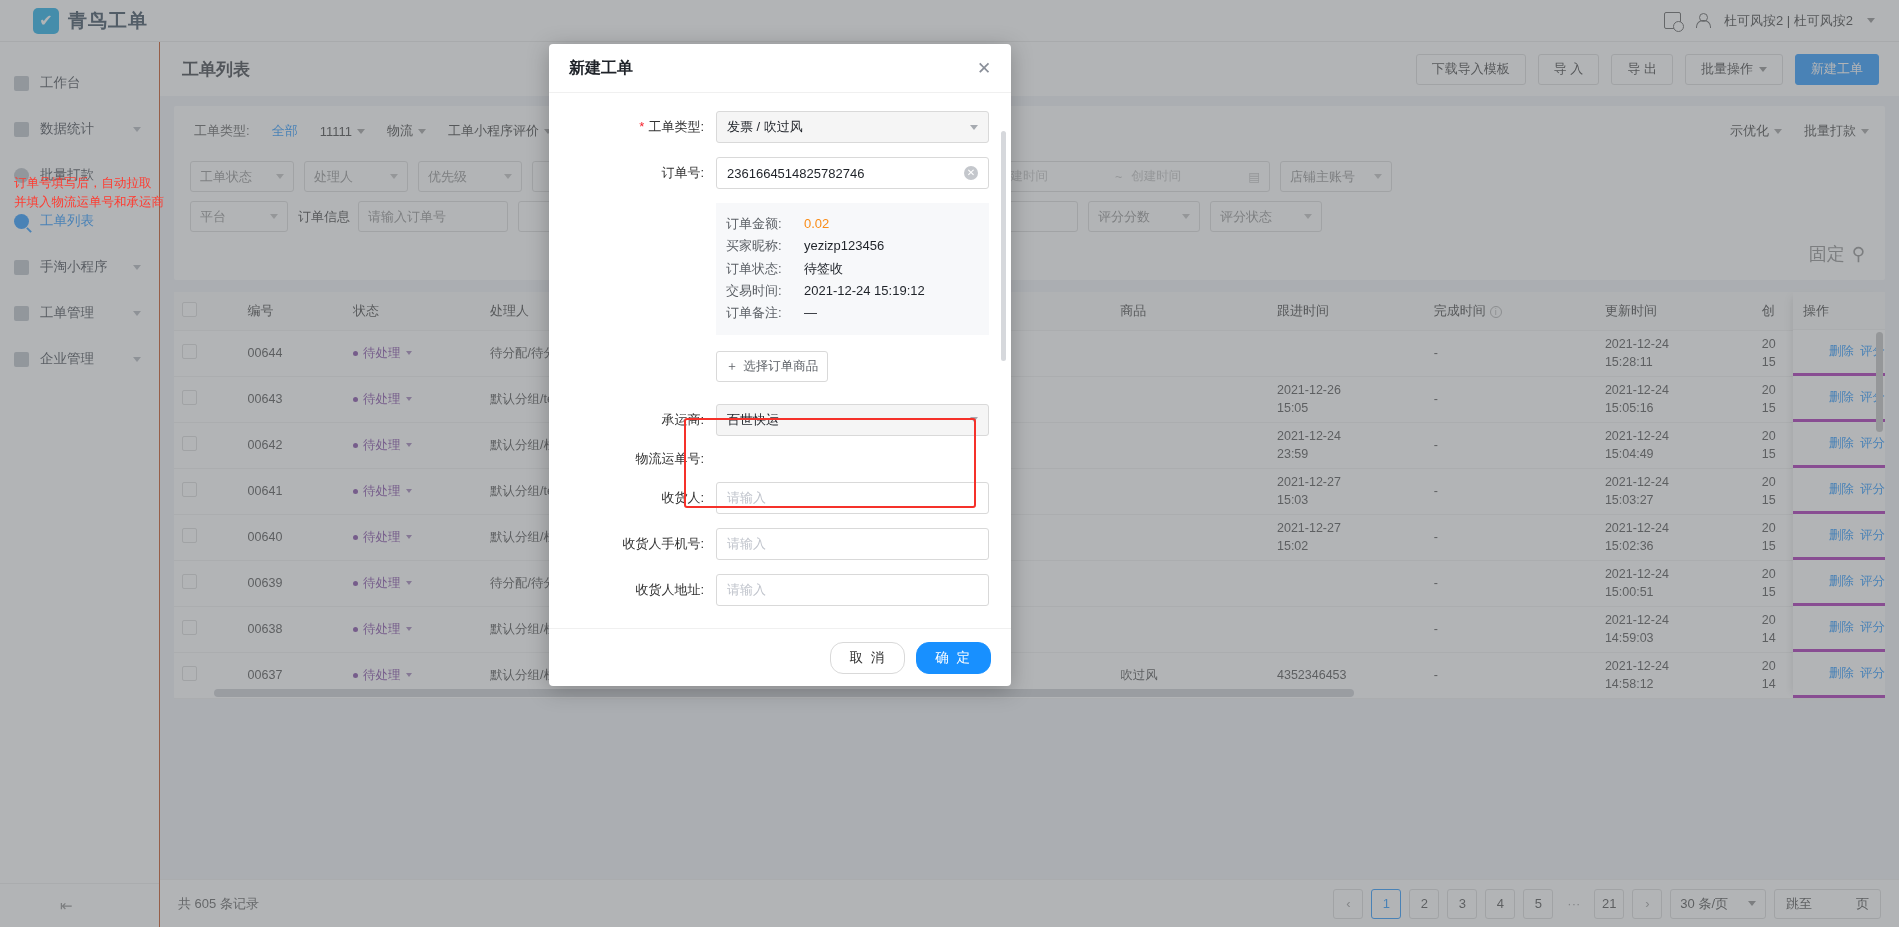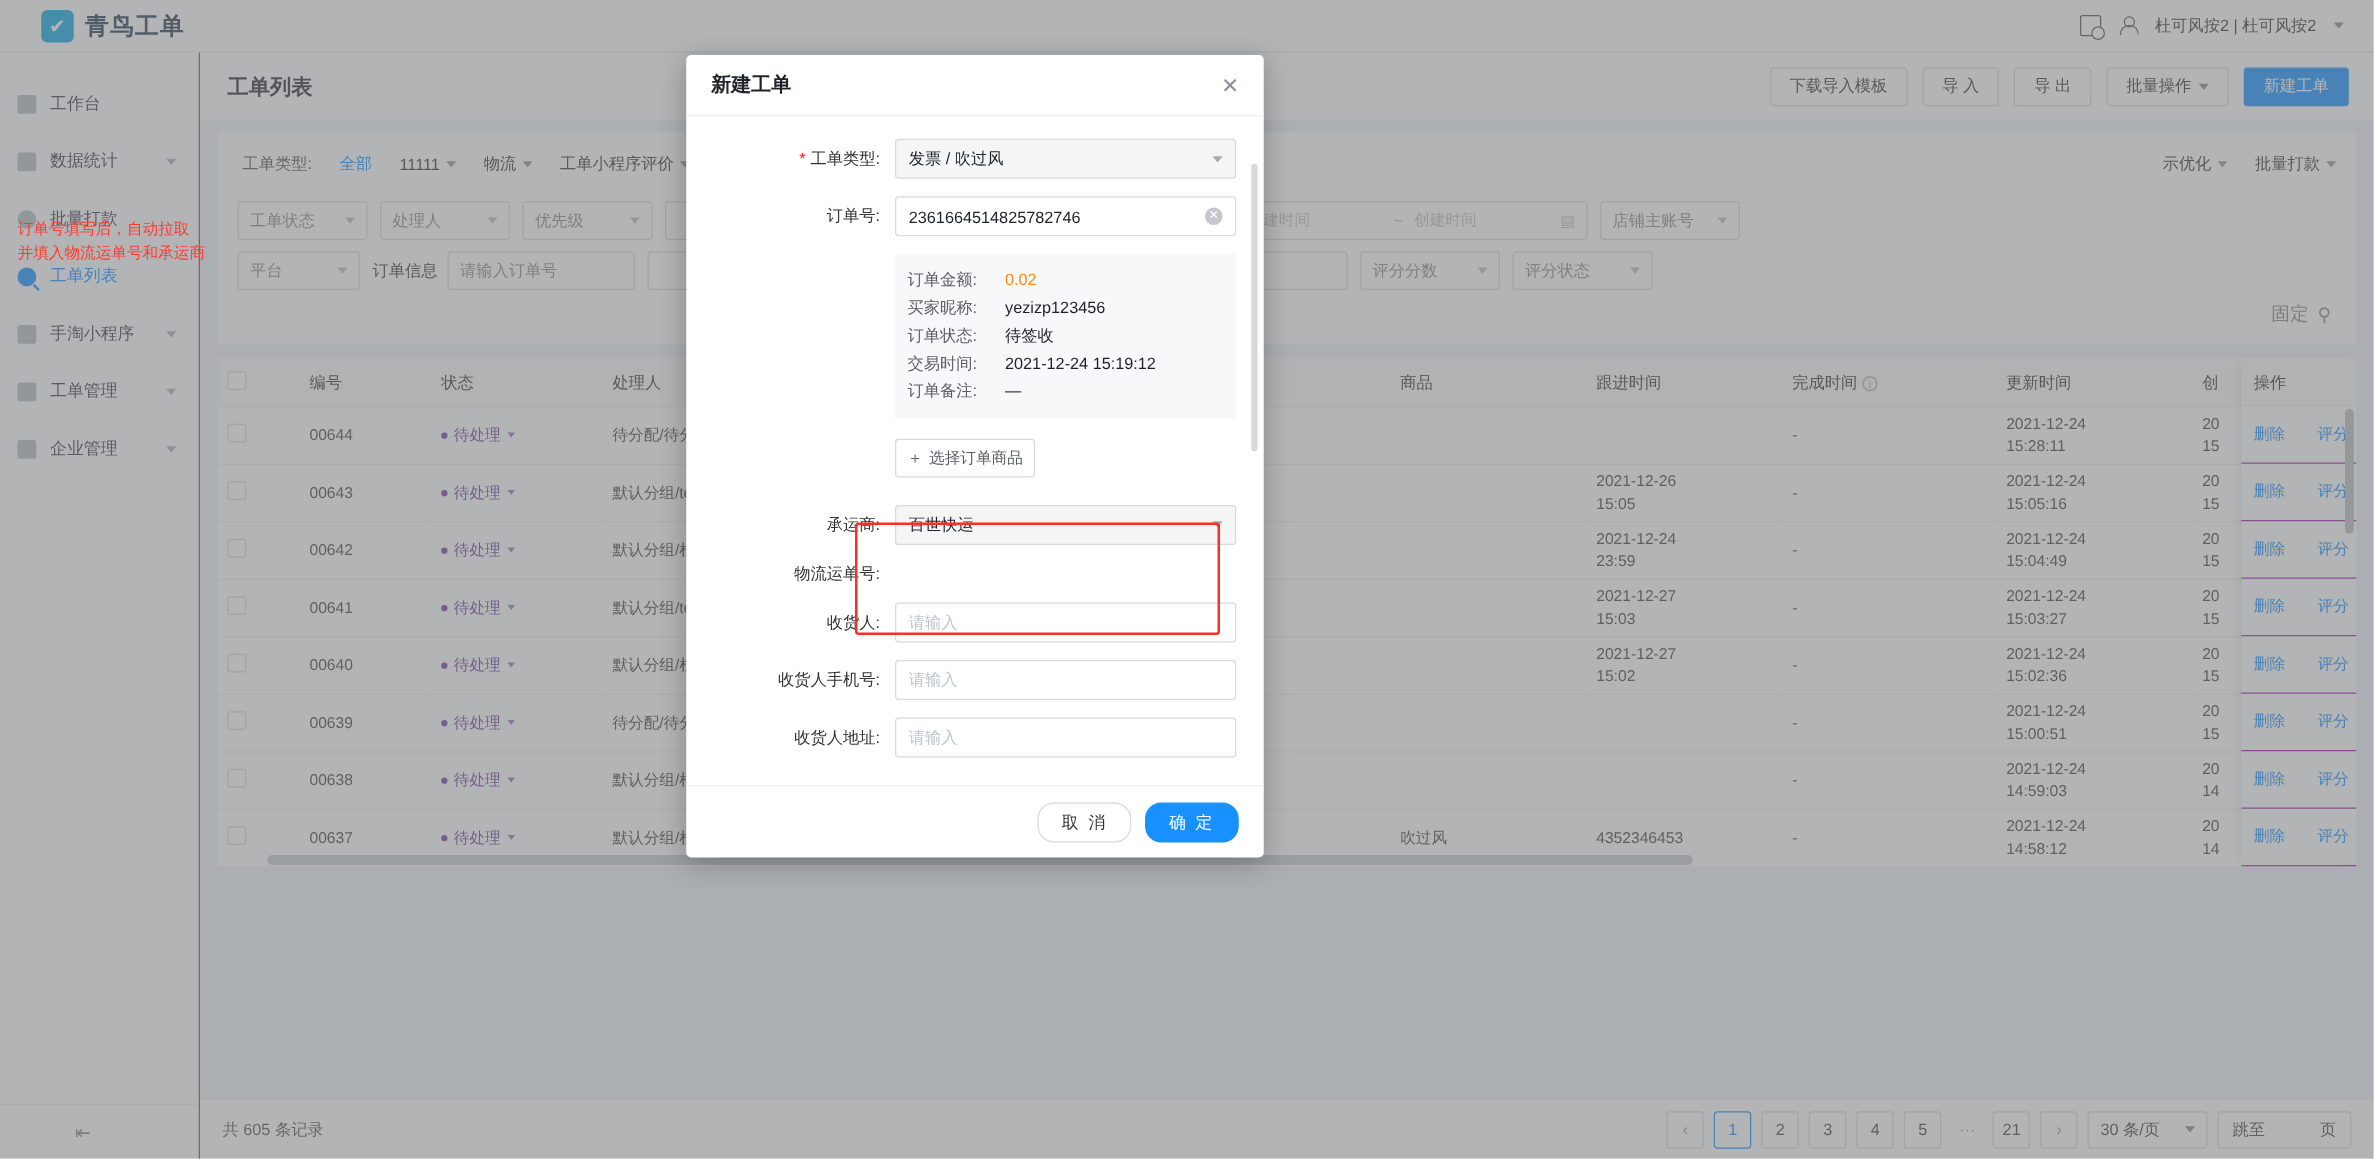--- a/index.html
+++ b/index.html
@@ -72,21 +72,21 @@
   .f-chev { width:0;height:0;border-left:4px solid transparent;border-right:4px solid transparent;border-top:5px solid #999; }
   .filter-row { display:flex; gap:10px; margin-top:9px; flex-wrap:nowrap; }
   .sel {
     height:31px; border:1px solid #d9d9d9; border-radius:3px; background:#fff;
     display:flex; align-items:center; padding:0 9px; font-size:13px; color:#8c8c8c; gap:6px; min-width:0;
   }
   .sel .txt { flex:1; overflow:hidden; white-space:nowrap; }
   .sel .cv { width:0;height:0;border-left:4px solid transparent;border-right:4px solid transparent;border-top:5px solid #bfbfbf; flex:0 0 auto;}
   .range { height:31px;border:1px solid #d9d9d9;border-radius:3px;background:#fff;display:flex;align-items:center;
     padding:0 9px;font-size:12.5px;color:#bfbfbf;gap:9px;}
-  .pin-row { display:flex; justify-content:flex-end; gap:7px; color:#888; font-size:15px; padding:10px 4px 0 0; align-items:center;}
+  .pin-row { display:flex; justify-content:flex-end; gap:7px; color:#888; font-size:18px; padding:10px 4px 0 0; align-items:center;}
 
   
   .table-card { margin:12px 14px 0 14px; background:#fff; border-radius:2px; position:relative; }
   table.tbl { width:100%; border-collapse:collapse; table-layout:fixed; }
   table.tbl th {
     height:38px; background:#fafafa; font-weight:normal; color:#333; font-size:13px;
     text-align:left; padding:0 8px; border-bottom:1px solid #f0f0f0; white-space:nowrap;
   }
   table.tbl td {
     height:46px; font-size:12.5px; color:#444; padding:4px 8px;
@@ -101,22 +101,22 @@
   .info-c { display:inline-block;width:12px;height:12px;border:1px solid #aaa;border-radius:50%;font-size:9px;
      line-height:10px;text-align:center;color:#aaa;margin-left:4px;}
 
   
   .ops-col {
     position:absolute; top:0; right:0; width:92px; background:#fff;
     box-shadow:-6px 0 8px -5px rgba(0,0,0,0.13); z-index:3;
   }
   .ops-col .oc-head { height:38px; background:#fafafa; border-bottom:1px solid #f0f0f0;
      display:flex; align-items:center; padding-left:10px; font-size:13px;}
-  .ops-col .oc-cell { height:46px; border-bottom:1px solid #a21caf; display:flex; align-items:center;
-     gap:26px; padding-left:10px; font-size:12.5px;}
+  .ops-col .oc-cell { height:46px; border-bottom:3px solid #a21caf; display:flex; align-items:center;
+     gap:6px; padding-left:10px; font-size:12.5px;justify-content:flex-end;}
   .vscroll { position:absolute; right:2px; top:40px; width:7px; height:100px; background:#bfbfbf; border-radius:4px; z-index:4;}
 
   .hscroll-track { position:absolute; left:0; right:92px; bottom:2px; height:8px; }
   .hscroll-thumb { position:absolute; left:40px; width:1140px; height:8px; background:#c9ccd1; border-radius:4px; }
 
   
   .footer {
     position:absolute; left:160px; right:0; bottom:0; height:48px; background:#fff;
     border-top:1px solid #eee; display:flex; align-items:center; padding:0 18px; z-index:2;
   }

